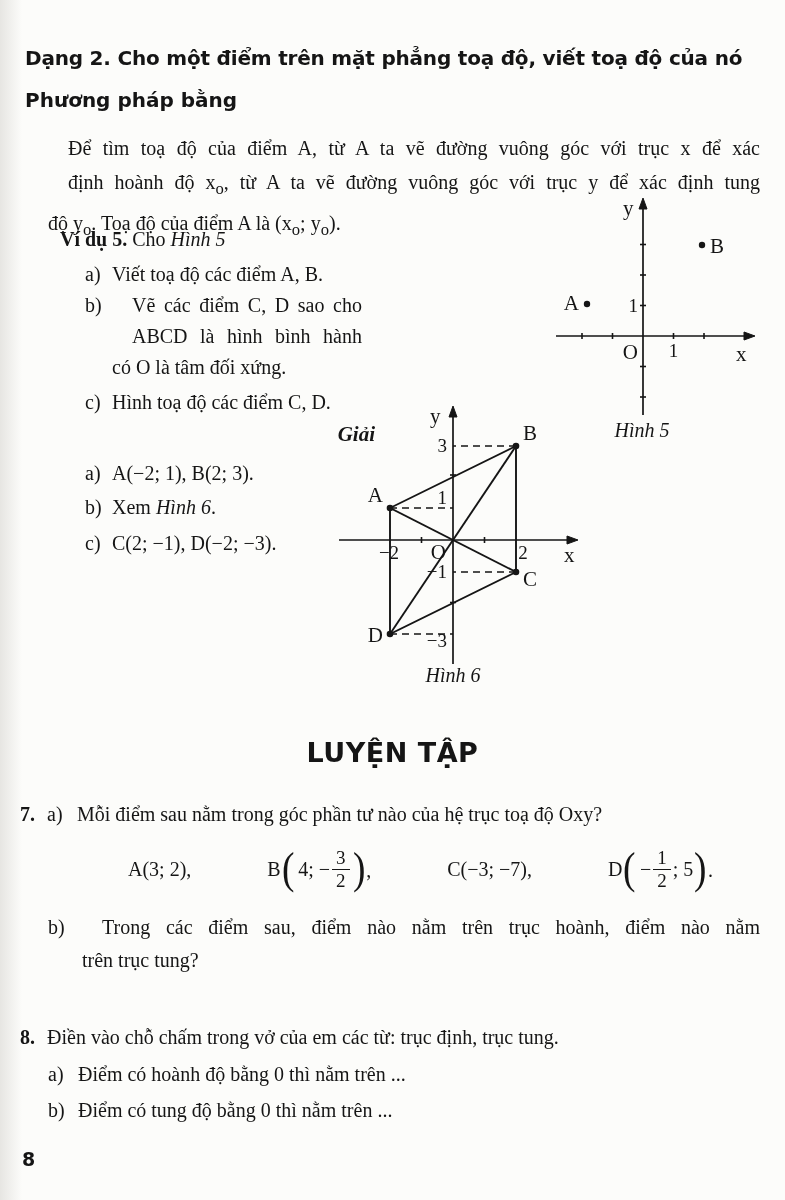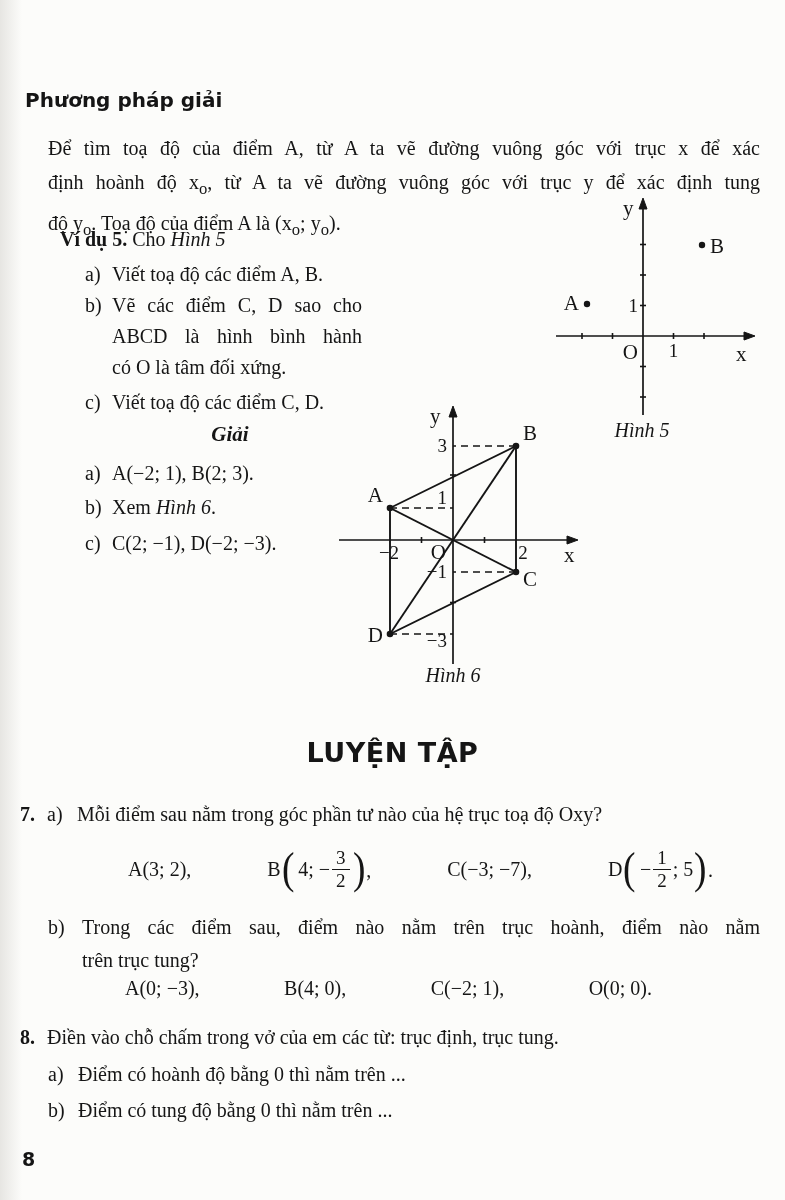--- a/index.html
+++ b/index.html
@@ -14,48 +14,49 @@
   .page::before{
     content:"";position:absolute;left:0;top:0;width:22px;height:100%;
     background:linear-gradient(to right,rgba(190,188,182,.35),rgba(190,188,182,0));
     pointer-events:none;
   }
   .abs{position:absolute;}
   .display{font-family:"DejaVu Sans","Liberation Sans",sans-serif;font-weight:bold;}
   .h1{font-size:20px;letter-spacing:-0.2px;}
   .h2{font-size:20px;}
   .body{font-size:20px;line-height:34px;}
-  .jline{text-align:justify;text-align-last:justify;}
+  .jline{text-align:justify;text-align-last:justify;margin-left:20px;}
   .row{display:flex;align-items:flex-start;}
   .mk{flex:0 0 27px;}
   .num{font-weight:bold;flex:0 0 27px;}
   .it{font-style:italic;}
-  .giai{font-weight:bold;font-style:italic;font-size:21px;text-align:center;}
+  .giai{font-weight:bold;font-style:italic;font-size:21px;text-align:right;}
   .title-lt{font-size:27px;text-align:center;letter-spacing:.5px;}
   .ptsrow{display:flex;justify-content:space-between;align-items:center;font-size:20px;}
   .pitem{display:inline-flex;align-items:center;}
   .bigp{font-size:44px;font-weight:400;line-height:0.9;transform:scaleX(.85);}
   .frac{display:inline-flex;flex-direction:column;align-items:center;line-height:1.05;font-size:19px;margin:0 2px;}
   .frac .fnum{padding:0 4px 1px;border-bottom:1.5px solid #151515;}
   .frac .fden{padding-top:1px;}
   .tail{align-self:flex-end;margin-bottom:8px;}
   .pagenum{font-family:"DejaVu Sans","Liberation Sans",sans-serif;font-weight:bold;font-size:19px;}
   svg text{font-family:"Liberation Serif","DejaVu Serif",serif;fill:#151515;}
   svg .lbl{font-size:21px;}
   svg .nlbl{font-size:19px;}
   svg .cap{font-size:20px;font-style:italic;}
   svg line, svg polygon, svg polyline{stroke:#151515;}
 </style>
 </head>
 <body>
 
 <div class="page">
 
-
-  <div class="abs display h2" style="left:25px;top:88px;width:400px;">Phương pháp giải</div>
+  <div class="abs display h1" style="left:25px;top:46px;width:745px;">Dạng 2. Cho một điểm trên mặt phẳng toạ độ, viết toạ độ của nó</div>
+
+  <div class="abs display h2" style="left:25px;top:88px;width:400px;">Phương pháp bằng</div>
 
   <div class="abs body" style="left:48px;top:131px;width:712px;">
     <div class="jline">
       <span>Để tìm toạ độ của điểm A, từ A ta vẽ đường vuông góc với trục x để xác</span>
     </div>
     <div class="jline">
       <span>định hoành độ x</span><sub>o</sub><span>, từ A ta vẽ đường vuông góc với trục y để xác định tung</span>
     </div>
     <div>
       <span>độ y</span><sub>o</sub><span>. Toạ độ của điểm A là (x</span><sub>o</sub><span>; y</span><sub>o</sub><span>).</span>
@@ -77,21 +78,21 @@
     <span class="mk">b)</span>
     <div style="width:250px;">
       <div class="jline">Vẽ các điểm C, D sao cho</div>
       <div class="jline">ABCD là hình bình hành</div>
       <div>có O là tâm đối xứng.</div>
     </div>
   </div>
 
   <div class="abs body row" style="left:85px;top:385px;width:330px;">
     <span class="mk">c)</span>
-    <div>Viết toạ độ các điểm C, D.</div>
+    <div>Hình toạ độ các điểm C, D.</div>
   </div>
 
   <svg class="abs" style="left:550px;top:193px;" width="215" height="252" viewBox="0 0 215 252">
     <line x1="6" y1="143" x2="197" y2="143" stroke-width="1.7"></line>
     <polygon points="205,143 194,139 194,147" fill="#151515" stroke="none"></polygon>
     <line x1="93" y1="222" x2="93" y2="13" stroke-width="1.7"></line>
     <polygon points="93,5 89,16 97,16" fill="#151515" stroke="none"></polygon>
     <line x1="32" y1="140" x2="32" y2="146" stroke-width="1.6"></line>
     <line x1="62.5" y1="140" x2="62.5" y2="146" stroke-width="1.6"></line>
     <line x1="123.5" y1="140" x2="123.5" y2="146" stroke-width="1.6"></line>
@@ -208,26 +209,20 @@
   </div>
 
   <div class="abs body row" style="left:48px;top:911px;width:715px;line-height:33px;">
     <span class="mk" style="flex-basis:34px;">b)</span>
     <div style="width:678px;">
       <div class="jline">Trong các điểm sau, điểm nào nằm trên trục hoành, điểm nào nằm</div>
       <div>trên trục tung?</div>
     </div>
   </div>
 
-  <div class="abs ptsrow" style="left:125px;top:977px;width:527px;">
-    <span>A(0; −3),</span>
-    <span>B(4; 0),</span>
-    <span>C(−2; 1),</span>
-    <span>O(0; 0).</span>
-  </div>
 
   <div class="abs body row" style="left:20px;top:1020px;width:745px;">
     <span class="num">8.</span>
     <div>Điền vào chỗ chấm trong vở của em các từ: trục định, trục tung.</div>
   </div>
 
   <div class="abs body row" style="left:48px;top:1057px;width:700px;">
     <span class="mk" style="flex-basis:30px;">a)</span>
     <div>Điểm có hoành độ bằng 0 thì nằm trên ...</div>
   </div>

